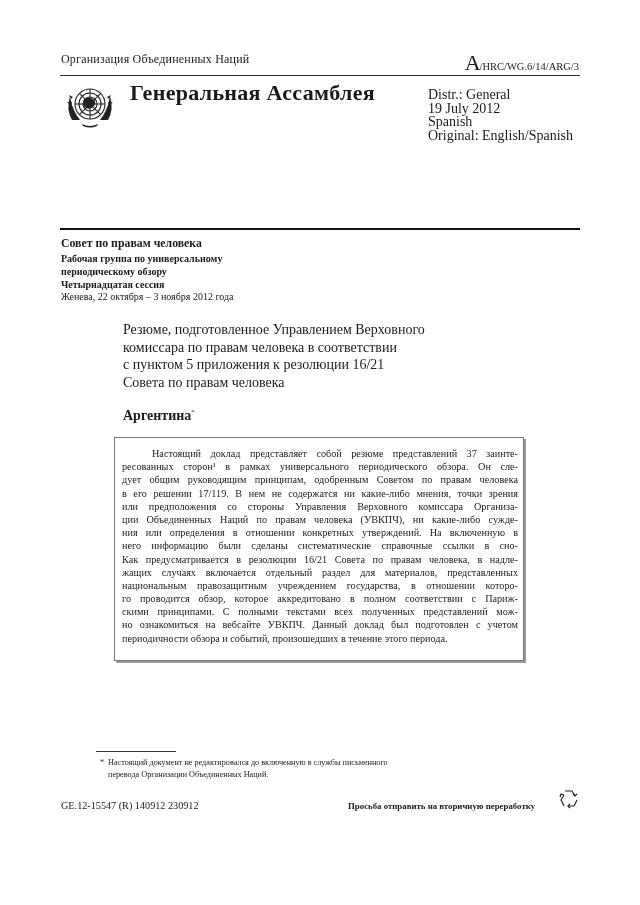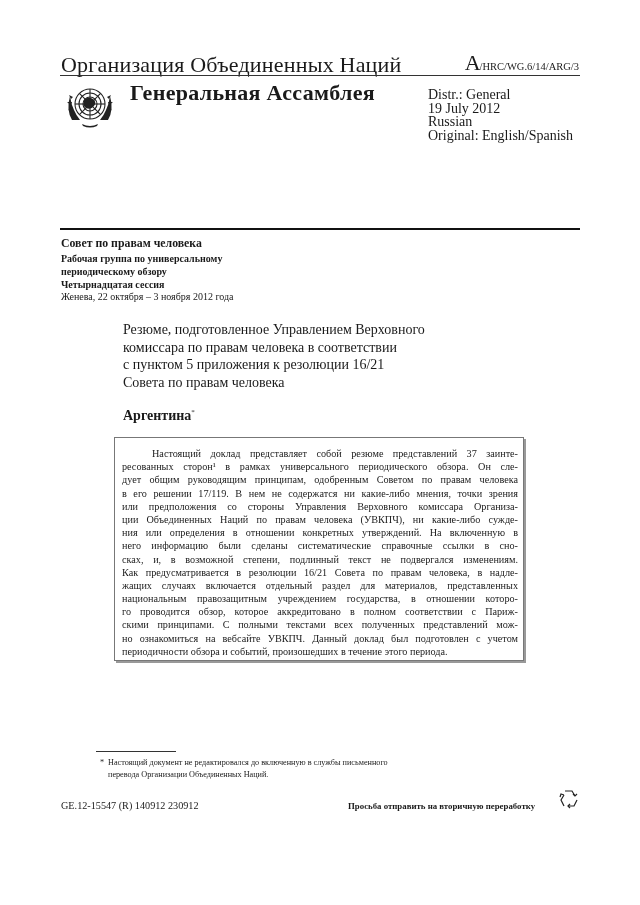--- a/index.html
+++ b/index.html
@@ -1,20 +1,20 @@
 <!DOCTYPE html>
 <html><head>
 <meta charset="utf-8">
 <style>
   html, body { margin:0; padding:0; background:#ffffff; }
   body { width:640px; height:905px; position:relative; overflow:hidden;
          font-family:"Liberation Serif","DejaVu Serif",serif; color:#1a1a1a; }
   .abs { position:absolute; }
 
-  .org-name { left:61px; top:52px; font-size:22px; letter-spacing:0.2px; }
+  .org-name { left:61px; top:52px; font-size:12px; letter-spacing:0.2px; }
   .symbol { right:61px; top:50px; font-size:10.5px; white-space:nowrap; }
   .symbol .big { font-size:22px; letter-spacing:-1px; }
   .rule-top { left:60px; top:75px; width:520px; height:1px; background:#333; }
 
   .logo { left:64px; top:80px; width:52px; height:50px; }
   .ga-title { left:130px; top:80px; font-size:22px; font-weight:bold; letter-spacing:0.3px; }
 
   .distr { left:428px; top:88px; font-size:14px; line-height:13.6px; }
   .distr div { white-space:nowrap; }
 
@@ -72,21 +72,21 @@
     <path d="M4 30 l4 -2 l1 3z M3 22 l5 0 l-1 3z M5 15 l4 2 l-2 2z"></path>
     <path d="M48 30 l-4 -2 l-1 3z M49 22 l-5 0 l1 3z M47 15 l-4 2 l2 2z"></path>
     <path d="M18 44 q8 4 16 0 l-1 2 q-7 3 -14 0z"></path>
   </g>
 </svg>
 <div class="abs ga-title">Генеральная Ассамблея</div>
 
 <div class="abs distr">
   <div>Distr.: General</div>
   <div>19 July 2012</div>
-  <div>Russian</div>
+  <div>Spanish</div>
   <div>Original: English/Spanish</div>
 </div>
 
 <div class="abs rule-thick"></div>
 
 <div class="abs council">Совет по правам человека</div>
 <div class="abs wg">
   <div>Рабочая группа по универсальному</div>
   <div>периодическому обзору</div>
   <div>Четырнадцатая сессия</div>
@@ -104,21 +104,20 @@
 <div class="abs box"></div>
 <div class="abs box-text">
   <span class="line indent">Настоящий доклад представляет собой резюме представлений 37 заинте-</span>
   <span class="line">ресованных сторон¹ в рамках универсального периодического обзора. Он сле-</span>
   <span class="line">дует общим руководящим принципам, одобренным Советом по правам человека</span>
   <span class="line">в его решении 17/119. В нем не содержатся ни какие-либо мнения, точки зрения</span>
   <span class="line">или предположения со стороны Управления Верховного комиссара Организа-</span>
   <span class="line">ции Объединенных Наций по правам человека (УВКПЧ), ни какие-либо сужде-</span>
   <span class="line">ния или определения в отношении конкретных утверждений. На включенную в</span>
   <span class="line">него информацию были сделаны систематические справочные ссылки в сно-</span>
-  <span class="line">сках, и, в возможной степени, подлинный текст не подвергался изменениям.</span>
   <span class="line">Как предусматривается в резолюции 16/21 Совета по правам человека, в надле-</span>
   <span class="line">жащих случаях включается отдельный раздел для материалов, представленных</span>
   <span class="line">национальным правозащитным учреждением государства, в отношении которо-</span>
   <span class="line">го проводится обзор, которое аккредитовано в полном соответствии с Париж-</span>
   <span class="line">скими принципами. С полными текстами всех полученных представлений мож-</span>
   <span class="line">но ознакомиться на вебсайте УВКПЧ. Данный доклад был подготовлен с учетом</span>
   <span class="line last">периодичности обзора и событий, произошедших в течение этого периода.</span>
 </div>
 
 <div class="abs fn-rule"></div>

